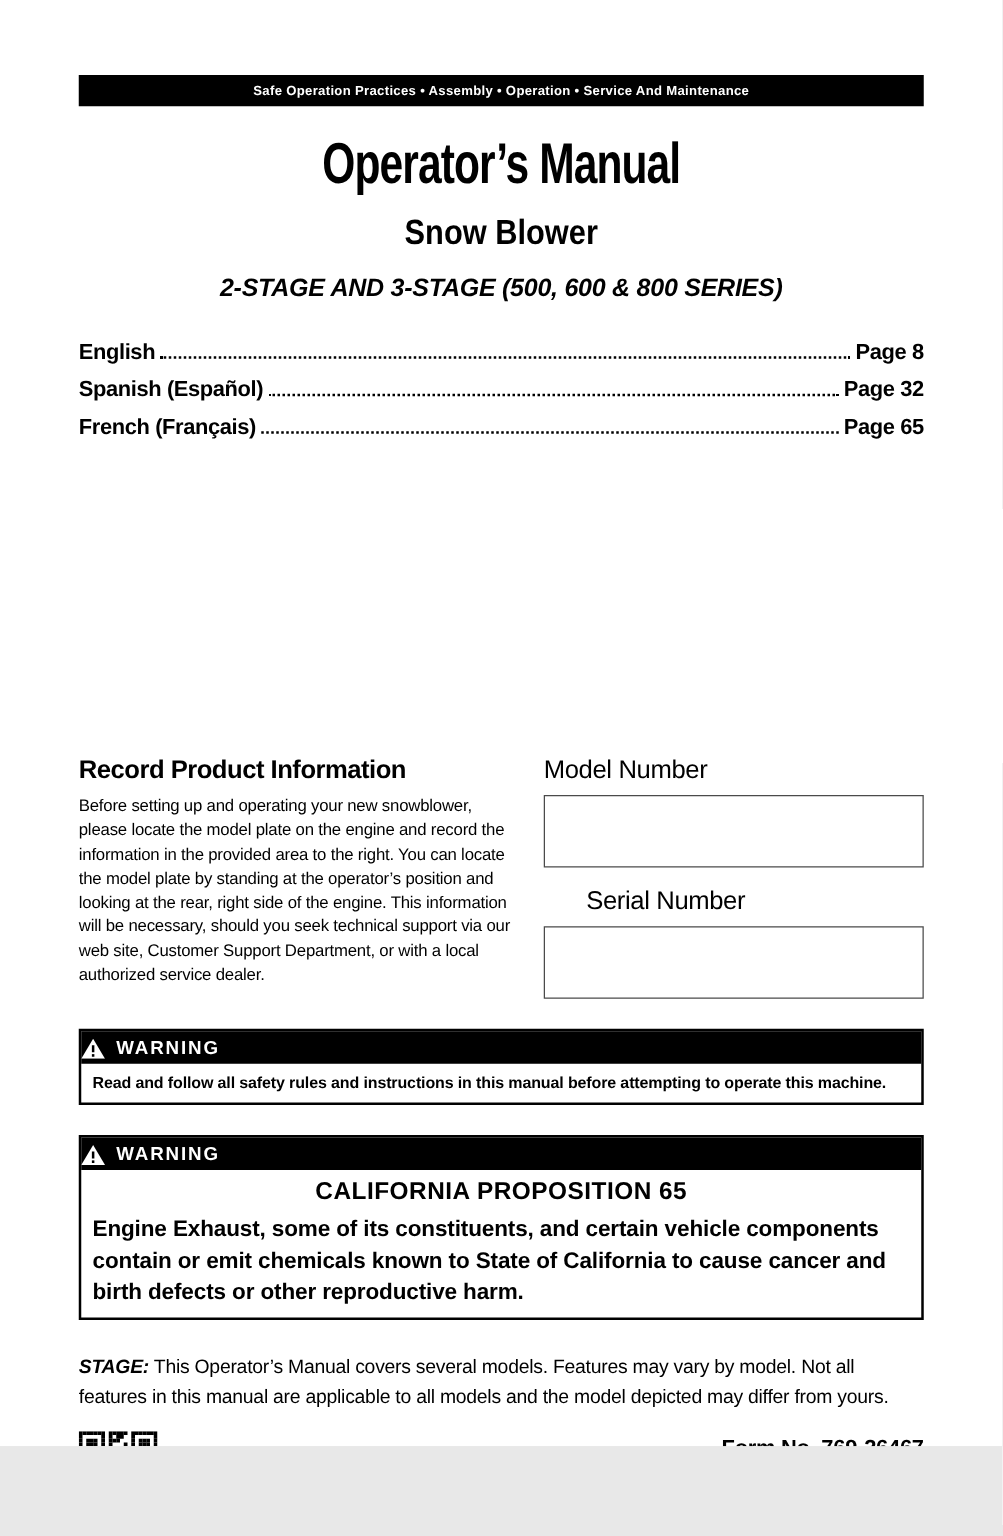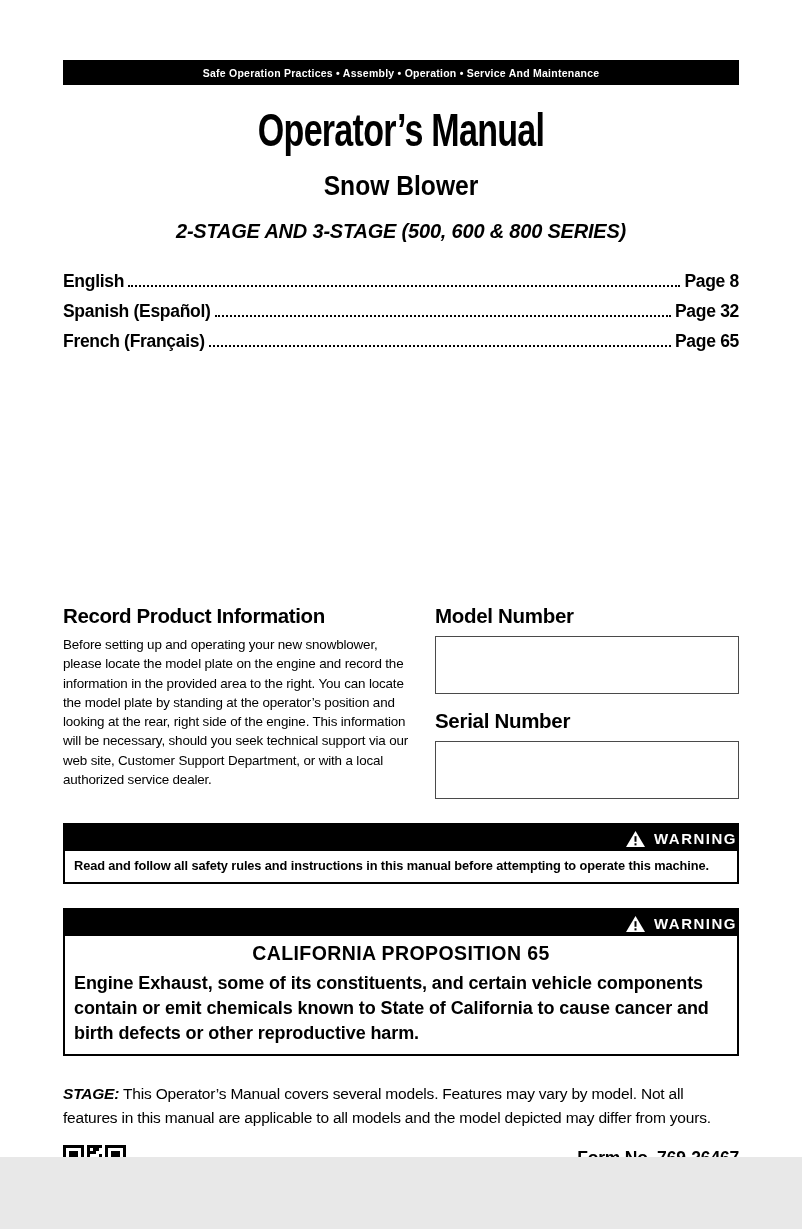--- a/index.html
+++ b/index.html
@@ -15,26 +15,26 @@
 
   .toc { margin-top:28px; }
   .toc-row { display:flex; align-items:flex-end; font-size:17.5px; font-weight:700; letter-spacing:-.3px; margin-bottom:9px; }
   .toc-dots { flex:1; border-bottom:2.4px dotted #000; margin:0 4px 5px; }
 
   .columns { display:flex; gap:22px; margin-top:252px; }
   .col-left { width:350px; }
   .col-right { flex:1; }
   .record-heading { font-size:20.5px; font-weight:700; letter-spacing:-.4px; }
   .record-body { margin-top:7px; font-size:13.4px; line-height:1.44; letter-spacing:-.15px; }
-  .field-label { font-size:20.5px; font-weight:700; letter-spacing:-.3px; }
+  .field-label { font-size:20.5px; font-weight:400; letter-spacing:-.3px; }
   .field-box { border:1.5px solid #4a4a4a; height:58px; margin-top:8px; background:#fff; }
-  .mt { margin-top:15px; }
+  .mt { margin-top:15px;margin-left:34px; }
 
   .warn { border:2px solid #000; margin-top:24px; background:#fff; }
-  .warn-banner { background:#000; color:#fff; display:flex; justify-content:flex-end; align-items:center; gap:9px; padding:5px 0 4px; font-size:15px; font-weight:700; letter-spacing:1.5px; }
+  .warn-banner { background:#000; color:#fff; display:flex; justify-content:flex-start; align-items:center; gap:9px; padding:5px 0 4px; font-size:15px; font-weight:700; letter-spacing:1.5px; }
   .warn1-content { padding:7px 9px 9px; }
   .warn1-content p { font-size:12.8px; font-weight:700; letter-spacing:-.1px; }
   .warn1-content p + p { margin-top:9px; }
   .warn2-heading { text-align:center; font-size:19.5px; font-weight:700; padding:6px 0 3px; letter-spacing:.4px; }
   .warn2-body { padding:3px 9px 9px; font-size:18px; font-weight:700; line-height:1.38; letter-spacing:-.1px; }
 
   .note { margin-top:26px; font-size:15.5px; line-height:1.5; letter-spacing:-.2px; }
   .note-label { font-weight:700; font-style:italic; }
 
   .footer { display:flex; justify-content:space-between; align-items:flex-start; margin-top:16px; }

